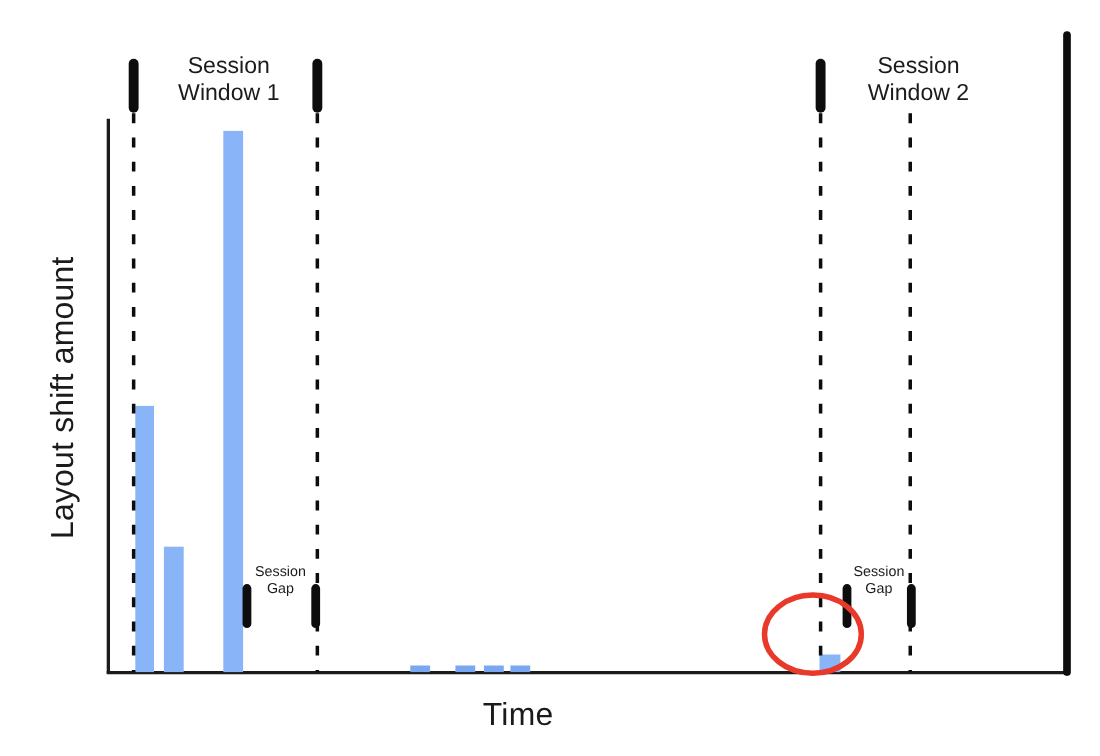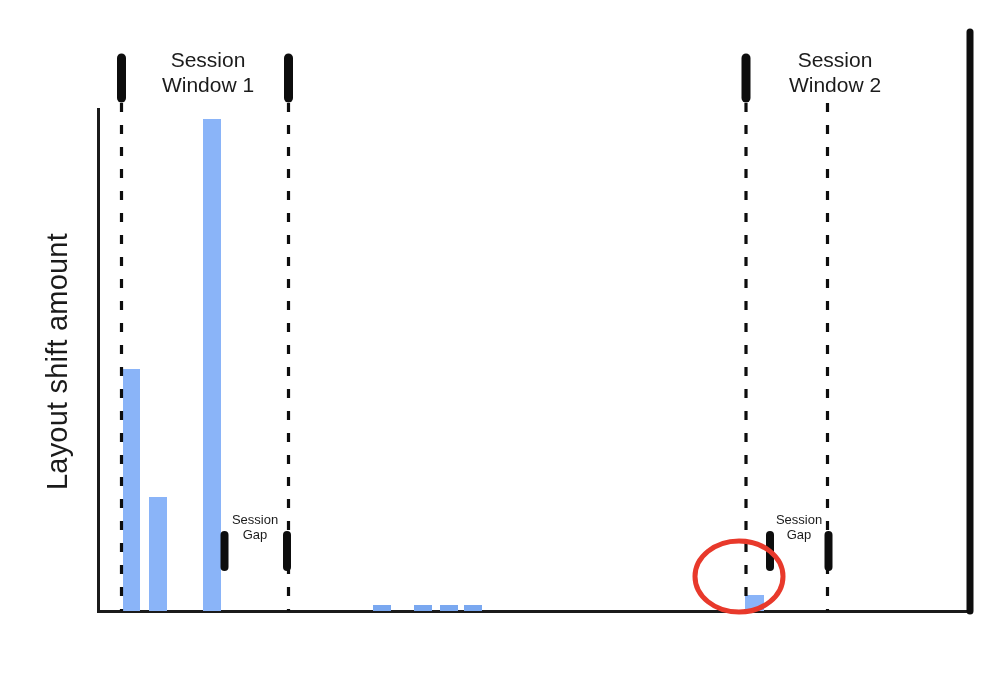--- a/index.html
+++ b/index.html
@@ -134,20 +134,21 @@
       <line x1="828.5" y1="535" x2="828.5" y2="567" stroke="#0d0d0d" stroke-width="8" stroke-linecap="round"></line>
     </g>
 
     <line x1="970" y1="32" x2="970" y2="611" stroke="#0d0d0d" stroke-width="7" stroke-linecap="round"></line>
 
     <ellipse cx="739" cy="576.5" rx="44" ry="35.5" fill="none" stroke="#e8392b" stroke-width="5"></ellipse>
   </svg>
 
   <div class="axis-label" id="y-axis-label">Layout shift amount</div>
 
+  <div class="axis-label" id="x-axis-label">Time</div>
 
   <div class="window-label" id="session-window-1-label">Session
 Window 1</div>
 
   <div class="window-label" id="session-window-2-label">Session
 Window 2</div>
 
   <div class="gap-label" id="session-gap-1-label">Session
 Gap</div>
 

